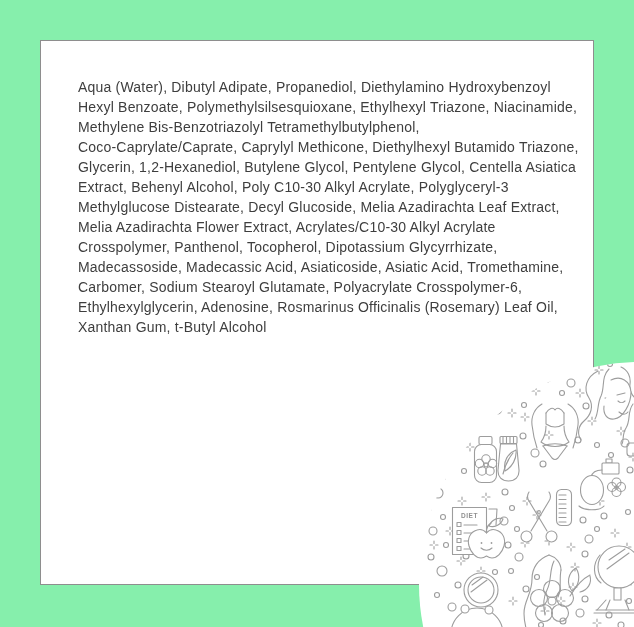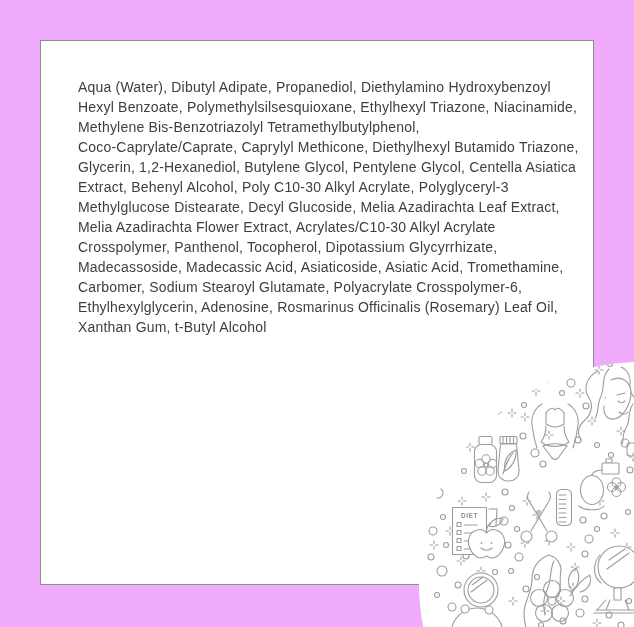--- a/index.html
+++ b/index.html
@@ -1,17 +1,17 @@
 <!DOCTYPE html>
 <html><head>
 <meta charset="utf-8">
 <style>
   html,body{margin:0;padding:0;background:#fff;}
   #stage{
-    position:relative;width:634px;height:627px;background:#f0abfc;overflow:hidden;
+    position:relative;width:634px;height:627px;background:#86efac;overflow:hidden;
     font-family:"Liberation Sans",sans-serif;
   }
   .card{
     position:absolute;left:40px;top:40px;width:554px;height:545px;
     border:1px solid #8e8e8e;background:#ffffff;box-sizing:border-box;
   }
   .ingredients{
     position:absolute;left:78px;top:77px;width:520px;
     font-size:14px;line-height:20px;font-weight:300;color:#3e3e3e;
     letter-spacing:0.2px;white-space:pre-line;

